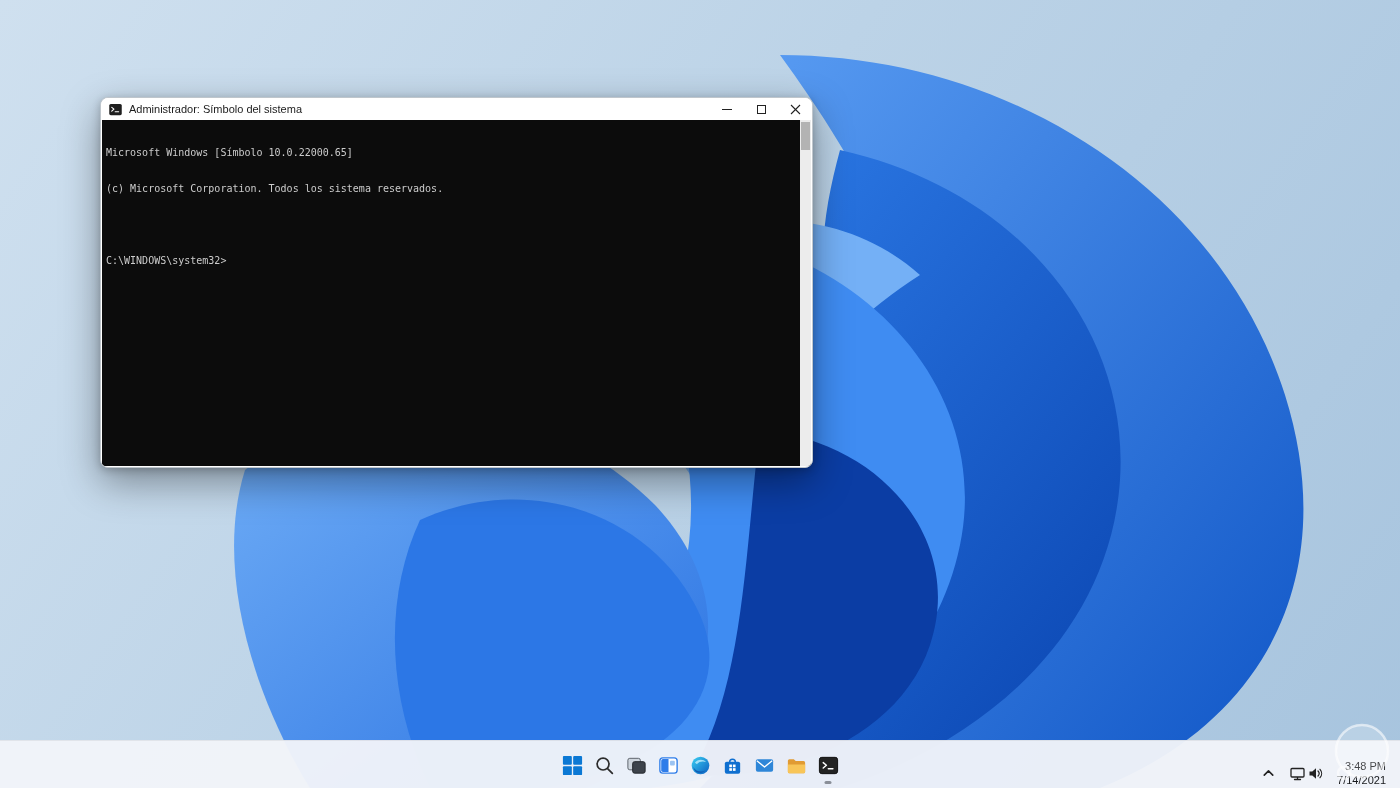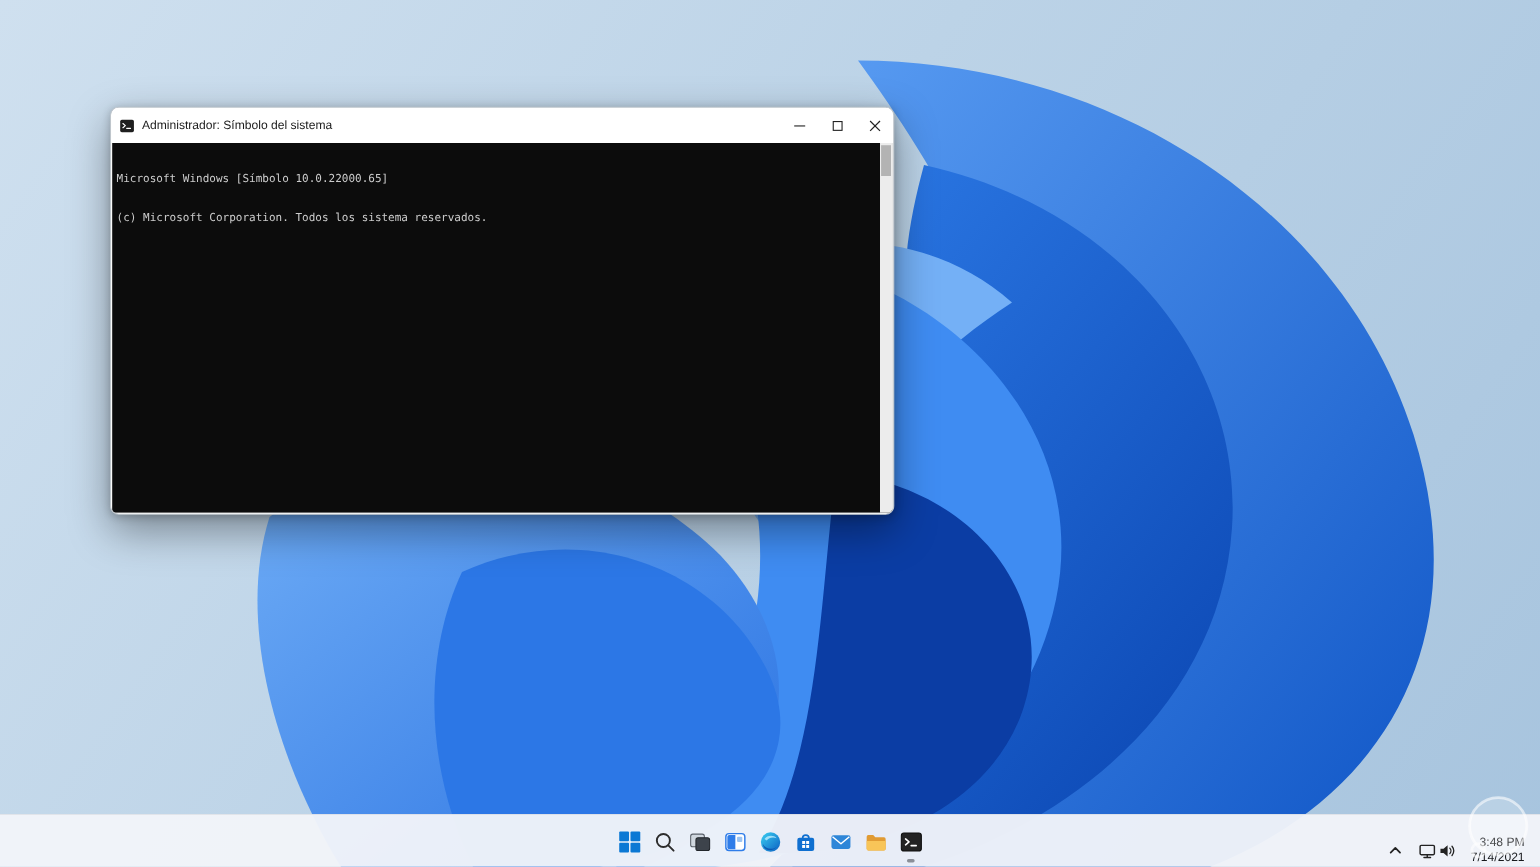--- a/index.html
+++ b/index.html
@@ -13,21 +13,21 @@
   .wallpaper { position:absolute; left:0; top:0; width:1400px; height:788px; pointer-events:none; }
 
   
   .cmd-window {
     position:absolute; left:100px; top:97px; width:713px; height:371px;
     background:#ffffff; border:1px solid #bfc6cc; border-radius:8px;
     box-shadow:0 14px 38px rgba(0,0,0,.38), 0 2px 8px rgba(0,0,0,.22);
     display:flex; flex-direction:column; overflow:hidden;
   }
   .cmd-titlebar {
-    height:32px; display:flex; align-items:center; background:#ffffff;
+    height:22px; display:flex; align-items:center; background:#ffffff;
     padding-left:7px; flex:0 0 auto; user-select:none;
   }
   .cmd-app-icon { width:15px; height:15px; margin-right:6px; flex:0 0 auto; }
   .cmd-title { font-size:11px; color:#1b1b1b; white-space:nowrap; }
   .cmd-controls { margin-left:auto; display:flex; height:100%; }
   .cmd-ctl-btn { width:34px; height:100%; display:flex; align-items:center; justify-content:center; cursor:default; }
   .glyph-min { width:10px; height:1px; background:#222; display:block; }
   .glyph-max { width:9px; height:9px; border:1px solid #222; display:block; }
   .cmd-body {
     position:relative; flex:1; background:#0c0c0c; margin:0 1px 1px 1px;
@@ -132,20 +132,21 @@
             <line x1="10" y1="1" x2="1" y2="10" stroke="#222" stroke-width="1.1"></line>
           </svg>
         </div>
       </div>
     </div>
     <div class="cmd-body">
       <div class="cmd-text">
         <div class="t-line">Microsoft Windows [Símbolo 10.0.22000.65]</div>
         <div class="t-line">(c) Microsoft Corporation. Todos los sistema reservados.</div>
         <div class="t-line"></div>
+        <div class="t-line">C:\WINDOWS\system32&gt;</div>
       </div>
       <div class="cmd-scrollbar">
         <div class="cmd-scroll-thumb"></div>
       </div>
     </div>
   </div>
 
   <div class="taskbar">
     <div class="tb-center">
 

